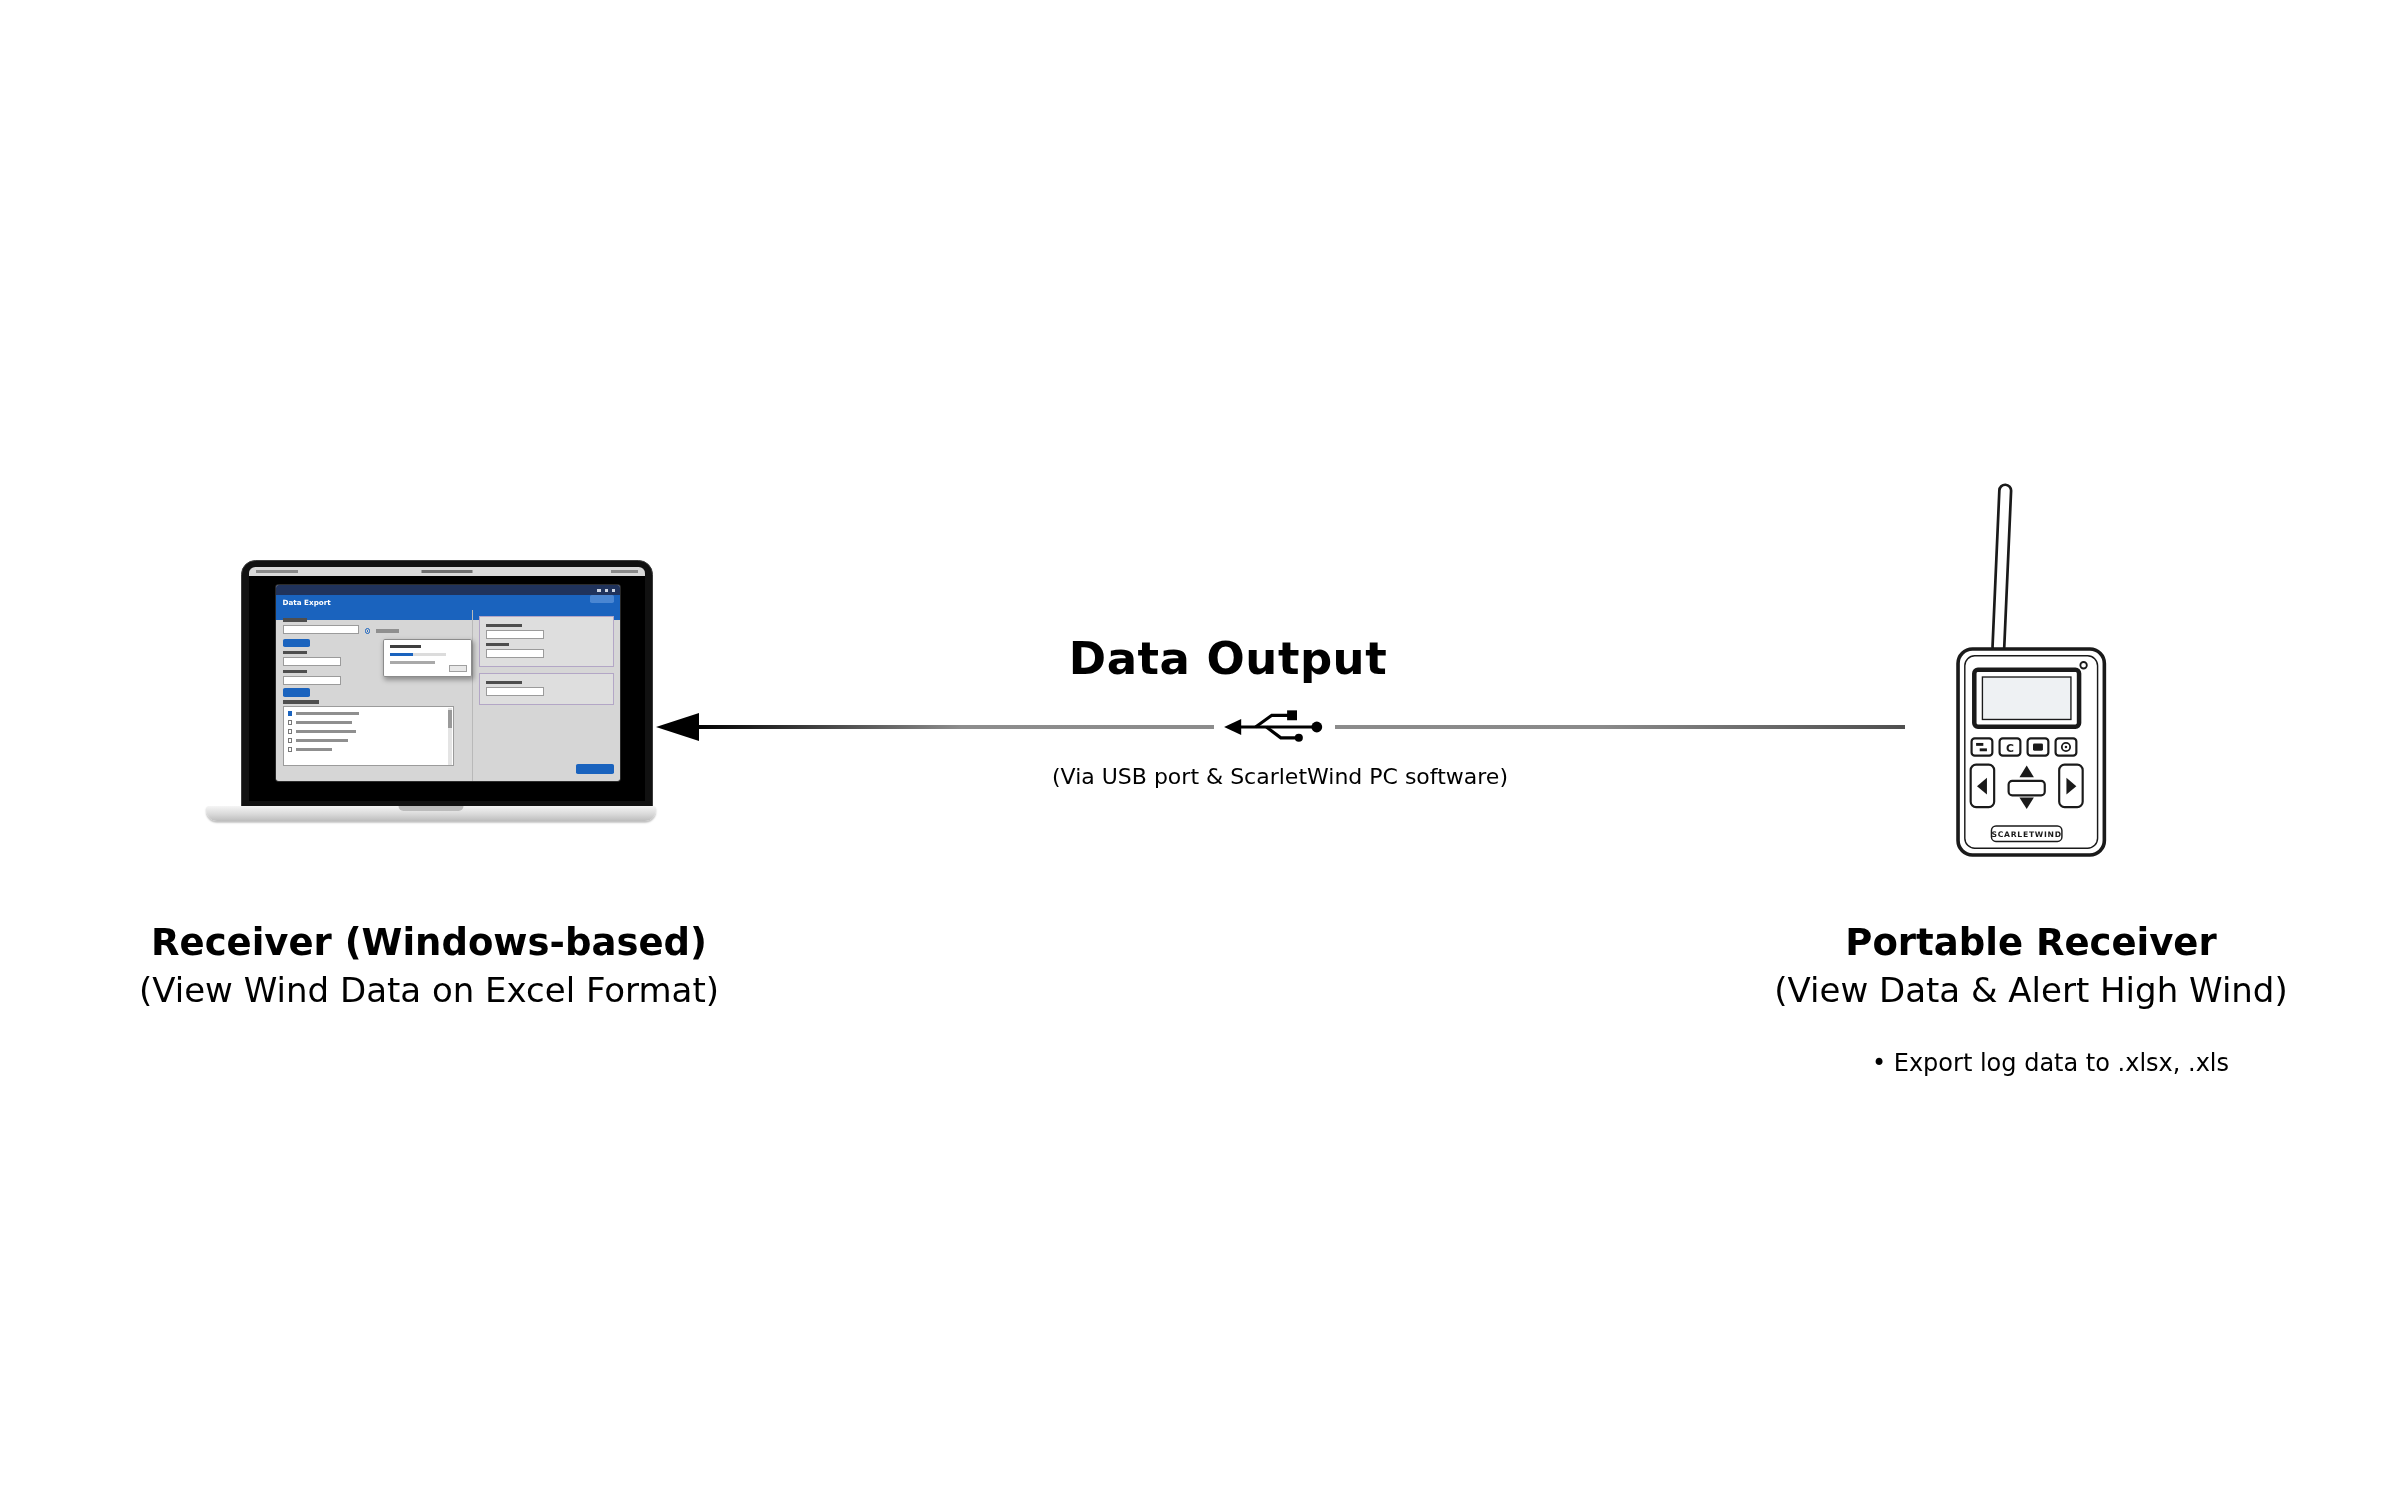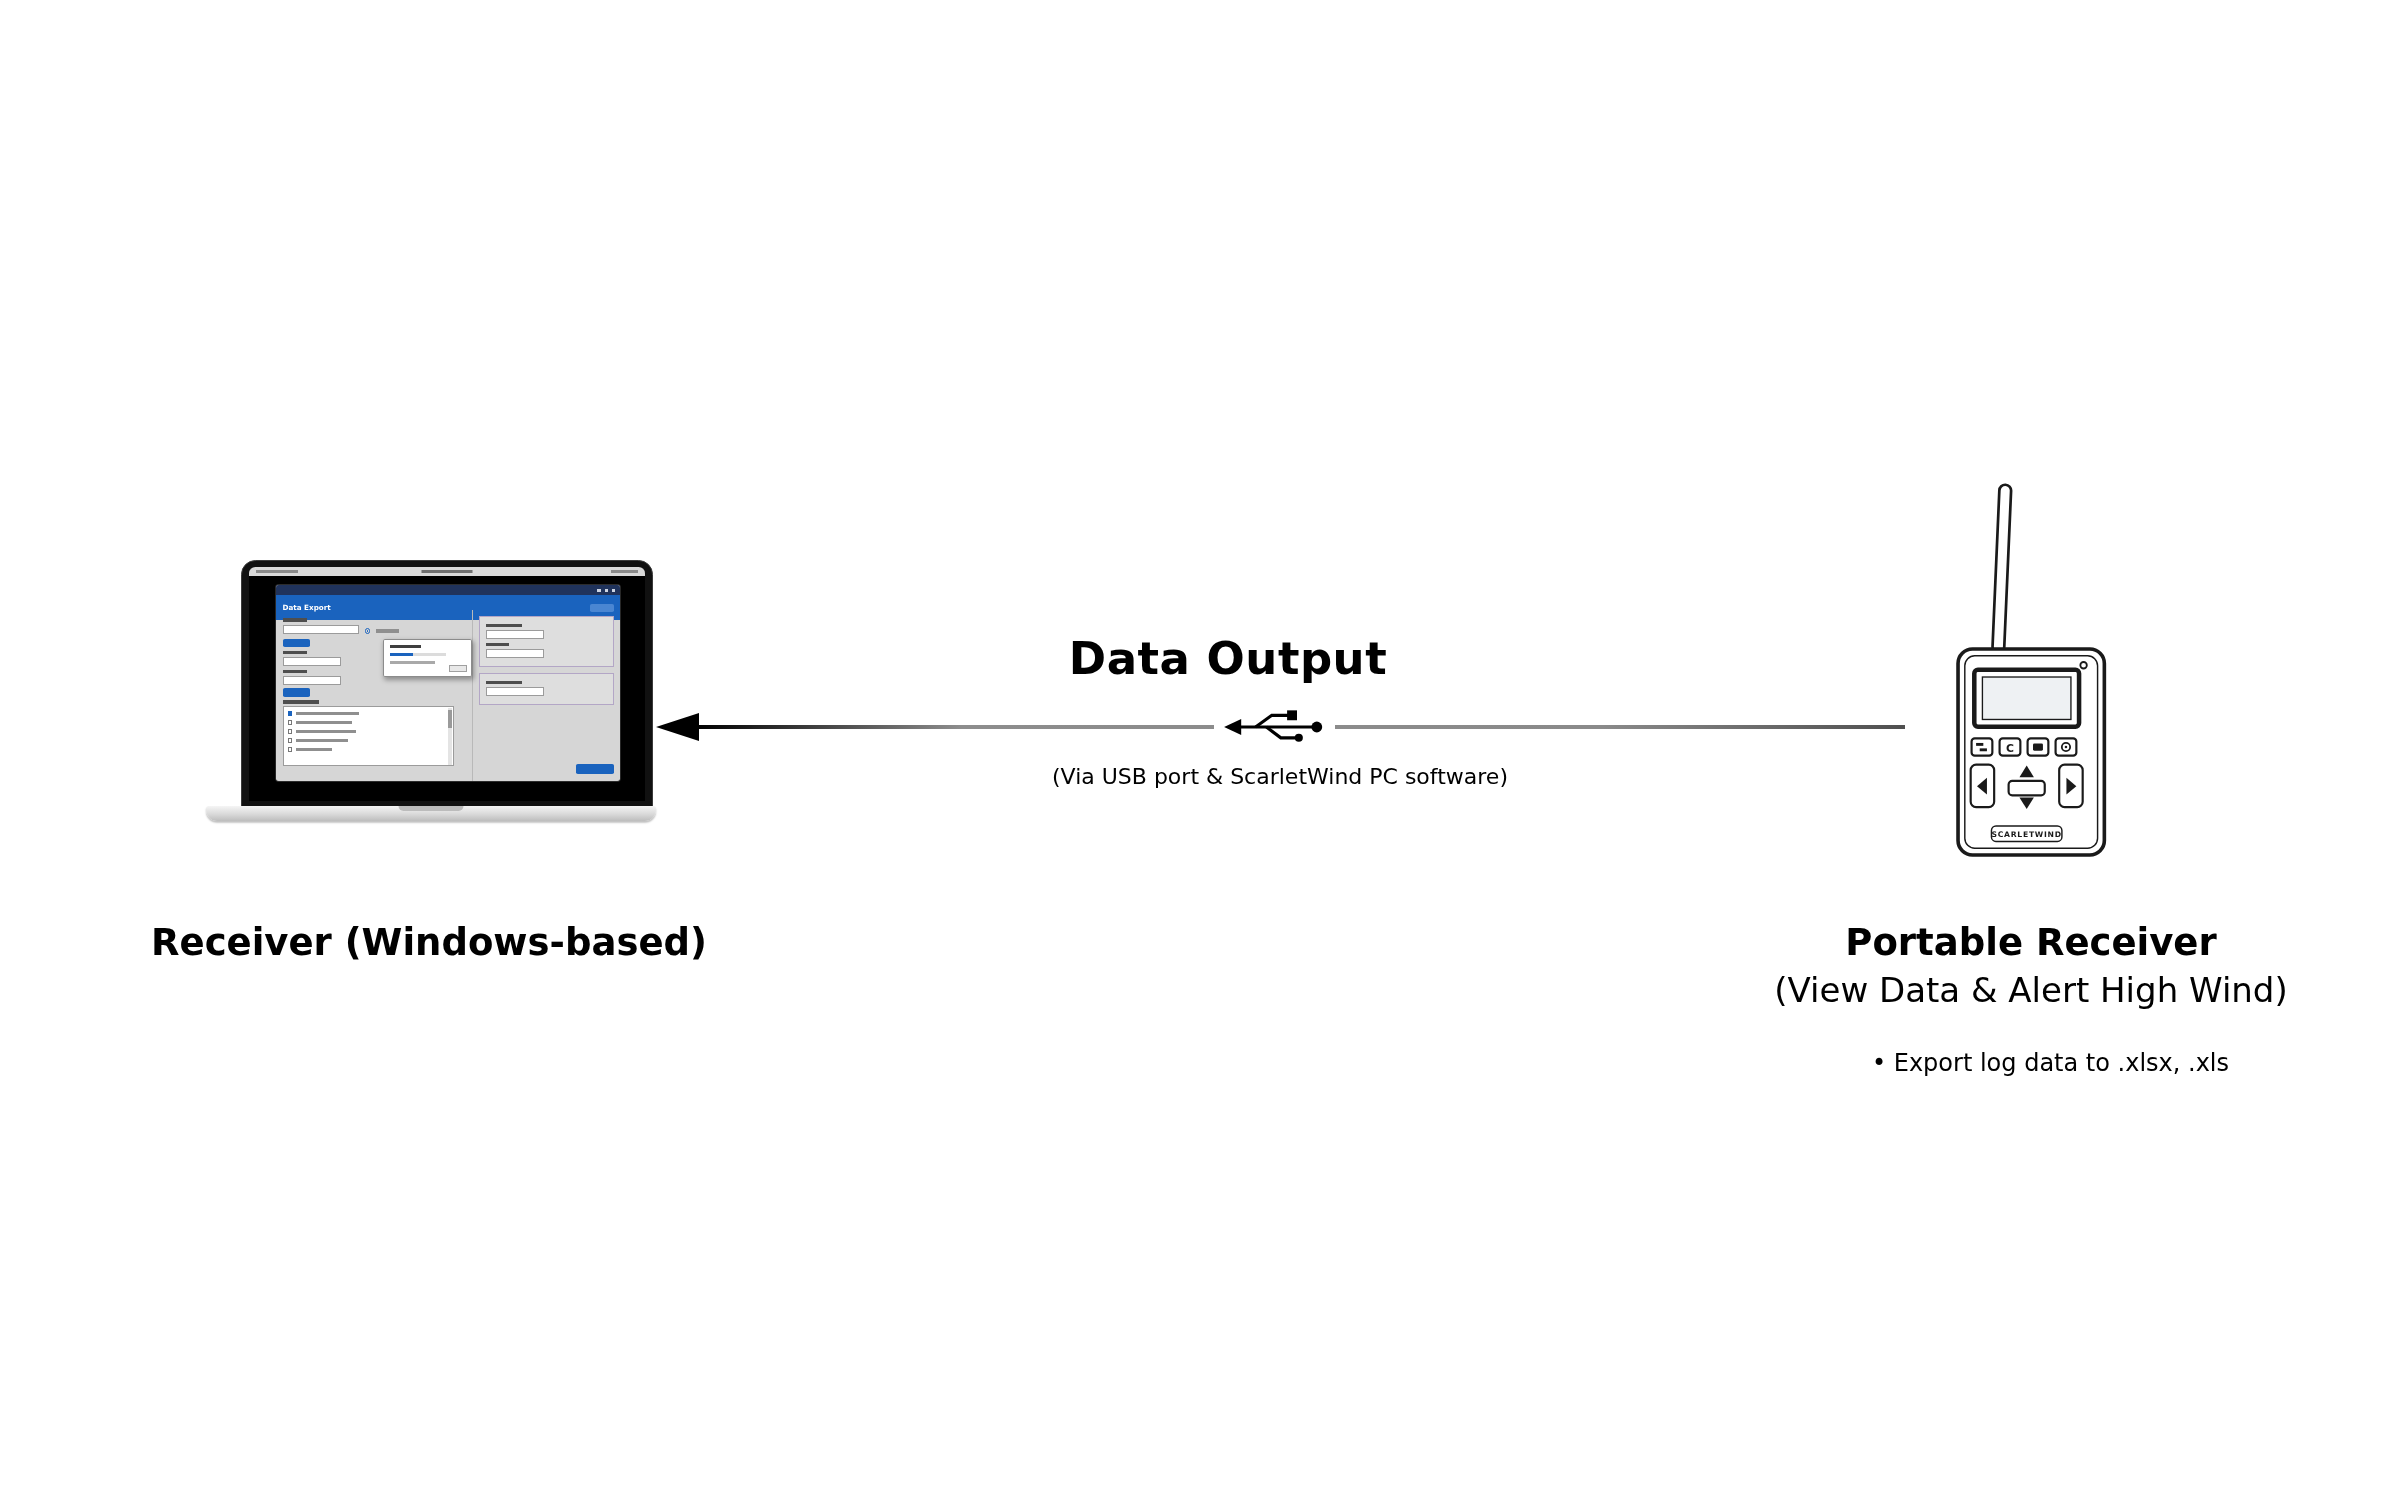--- a/index.html
+++ b/index.html
@@ -52,21 +52,21 @@
 
   .app-window{
     position:absolute;left:27px;right:25px;top:18px;bottom:20px;
     background:#d6d6d6;border-radius:2.7px;overflow:hidden;
     box-shadow:0 0 0 0.9px #2c2c2c;
   }
   .win-titlebar{height:10px;background:#20335c;position:relative;}
   .win-controls{position:absolute;right:4.5px;top:3.6px;display:flex;gap:3.6px;}
   .win-controls span{display:block;width:3.6px;height:2.7px;background:#cdd5e3;}
   .win-header{
-    height:25px;background:#1a63be;color:#fff;display:flex;align-items:center;
+    height:25px;background:#1a63be;color:#fff;display:flex;
     justify-content:space-between;padding:0 6.3px;
   }
   .win-header .title{font-size:7.2px;font-weight:700;line-height:15.4px;white-space:nowrap;}
   .hdr-btn{width:23.5px;height:8.1px;background:#4a86d2;border-radius:1.8px;}
 
   .win-body{position:absolute;top:25px;left:0;right:0;bottom:0;display:flex;}
   .col-left{flex:0 0 57%;box-sizing:border-box;padding:5.4px 7.2px;position:relative;}
   .col-right{flex:1;box-sizing:border-box;padding:5.4px 6.3px;border-left:0.9px solid #b9b9b9;position:relative;}
 
   .sk-label{width:23.5px;height:3.6px;background:#4e4e4e;margin:2.7px 0 2.7px 0;}
@@ -282,19 +282,20 @@
       </g>
 
       <g>
         <rect x="47" y="384" width="78" height="17" rx="5" fill="none" stroke="#1a1a1a" stroke-width="1.6"></rect>
         <text x="86" y="396.5" text-anchor="middle" font-size="8.5" font-weight="bold" letter-spacing="0.8" fill="#1a1a1a" font-family="DejaVu Sans, sans-serif">SCARLETWIND</text>
       </g>
     </svg>
   </div>
 
   <div class="node-label computer-label">Receiver (Windows-based)</div>
+  <div class="node-sublabel computer-sublabel">(View Wind Data on Excel Format)</div>
 
   <div class="node-label receiver-label">Portable Receiver</div>
   <div class="node-sublabel receiver-sublabel">(View Data &amp; Alert High Wind)</div>
   <div class="receiver-bullet">• Export log data to .xlsx, .xls</div>
 
 </div>
 
 
 </body></html>

